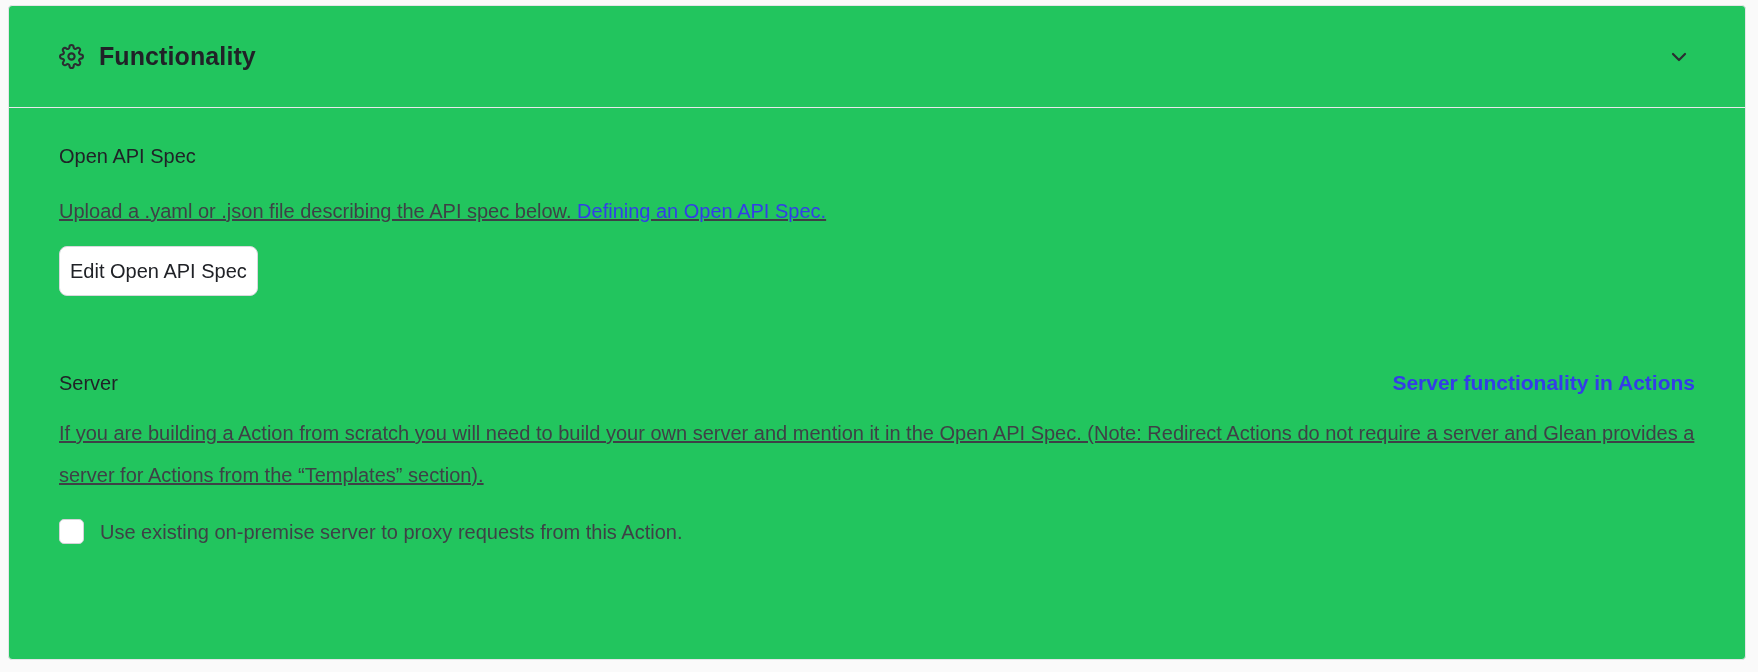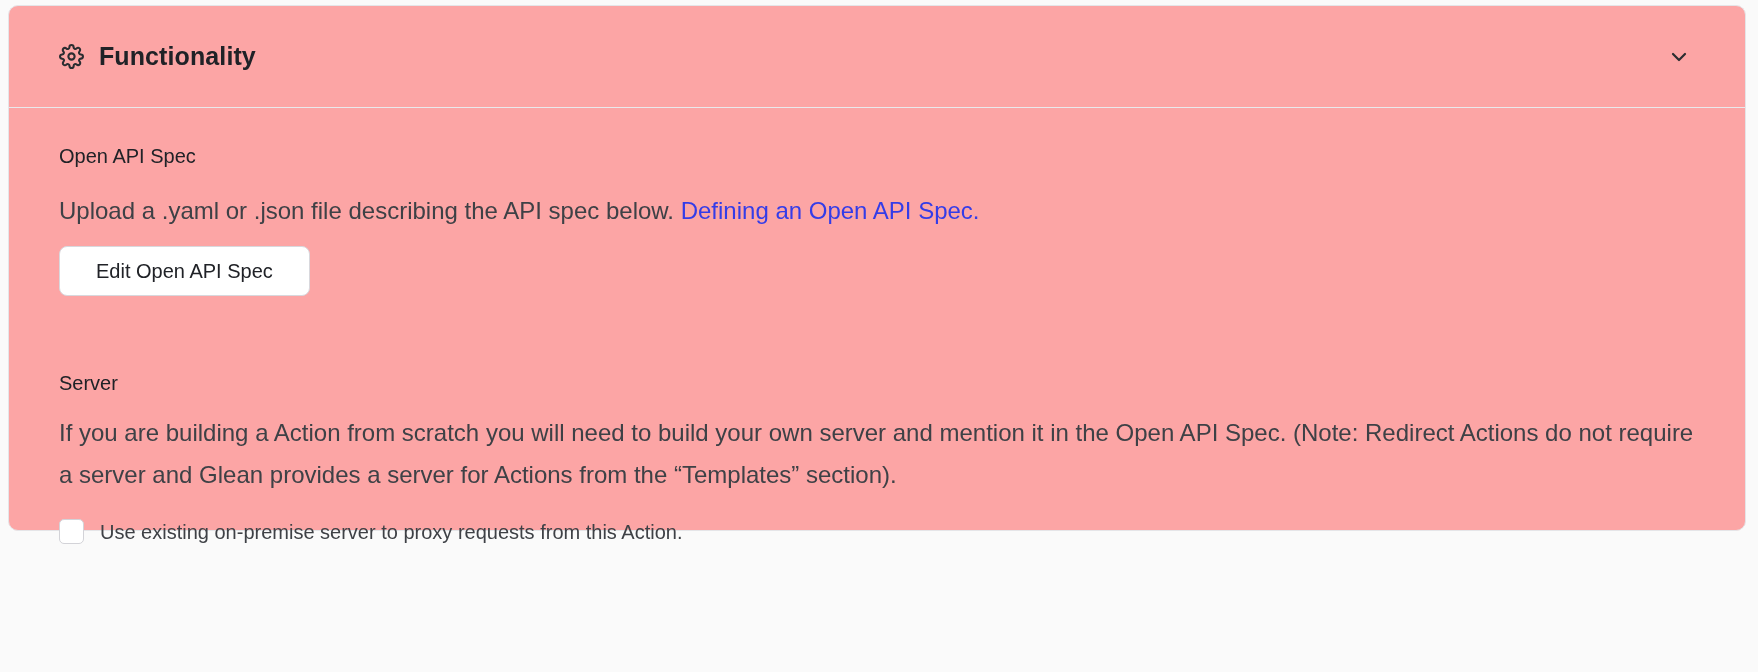--- a/index.html
+++ b/index.html
@@ -10,24 +10,24 @@
     height: 672px;
     background: #fafafa;
     font-family: "Liberation Sans", "DejaVu Sans", sans-serif;
     overflow: hidden;
   }
   .card {
     position: absolute;
     left: 8px;
     top: 5px;
     width: 1738px;
-    height: 526px;
-    background: #fca5a5;
+    height: 655px;
+    background: #22c55e;
     border: 1px solid #e5e5e8;
-    border-radius: 10px;
+    border-radius: 4px;
   }
   .card-header {
     display: flex;
     align-items: center;
     height: 102px;
     padding: 0 54px 0 50px;
     border-bottom: 1px solid #e9e9ec;
     cursor: pointer;
   }
   .gear {
@@ -54,35 +54,36 @@
     padding: 0 50px;
   }
   .section-heading {
     font-size: 20px;
     line-height: 24px;
     font-weight: 400;
     color: #202227;
   }
   .open-api-heading { margin-top: 36px; }
   .body-text {
-    font-size: 24px;
+    font-size: 20px;
     line-height: 28px;
     color: #3e4146;
+    text-decoration: underline;
   }
   .open-api-desc { margin-top: 29px; }
   a.inline-link {
     color: #343ce8;
     text-decoration: none;
     cursor: pointer;
   }
   .edit-spec-button {
     display: inline-block;
     margin-top: 21px;
     height: 50px;
-    padding: 0 36px;
+    padding: 0 10px;
     background: #ffffff;
     border: 1px solid #d8d8dd;
     border-radius: 8px;
     font-family: inherit;
     font-size: 20px;
     font-weight: 500;
     color: #202227;
     cursor: pointer;
   }
   .server-heading-row {
@@ -146,20 +147,21 @@
   <div class="card-body">
 
     <div class="section-heading open-api-heading">Open API Spec</div>
 
     <div class="body-text open-api-desc"><span>Upload a .yaml or .json file describing the API spec below. </span><a class="inline-link" href="#">Defining an Open API Spec.</a></div>
 
     <button class="edit-spec-button">Edit Open API Spec</button>
 
     <div class="server-heading-row">
       <span class="section-heading">Server</span>
+      <a class="server-link" href="#">Server functionality in Actions</a>
     </div>
 
     <div class="body-text server-desc">If you are building a Action from scratch you will need to build your own server and mention it in the Open API Spec. (Note: Redirect Actions do not require a server and Glean provides a server for Actions from the “Templates” section).</div>
 
     <div class="checkbox-row">
       <span class="checkbox" role="checkbox" aria-checked="false"></span>
       <span class="checkbox-label">Use existing on-premise server to proxy requests from this Action.</span>
     </div>
 
   </div>

